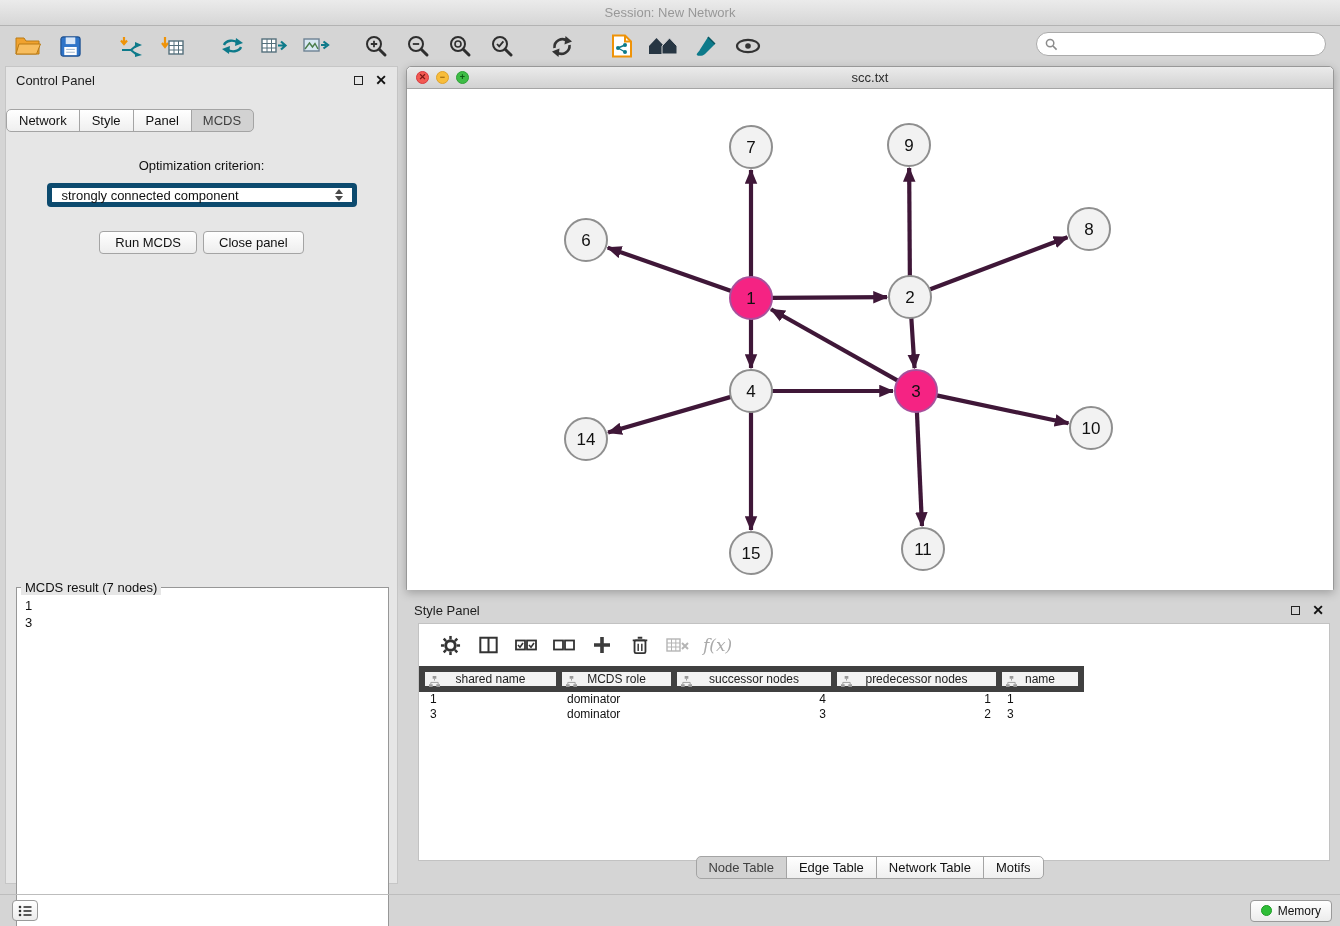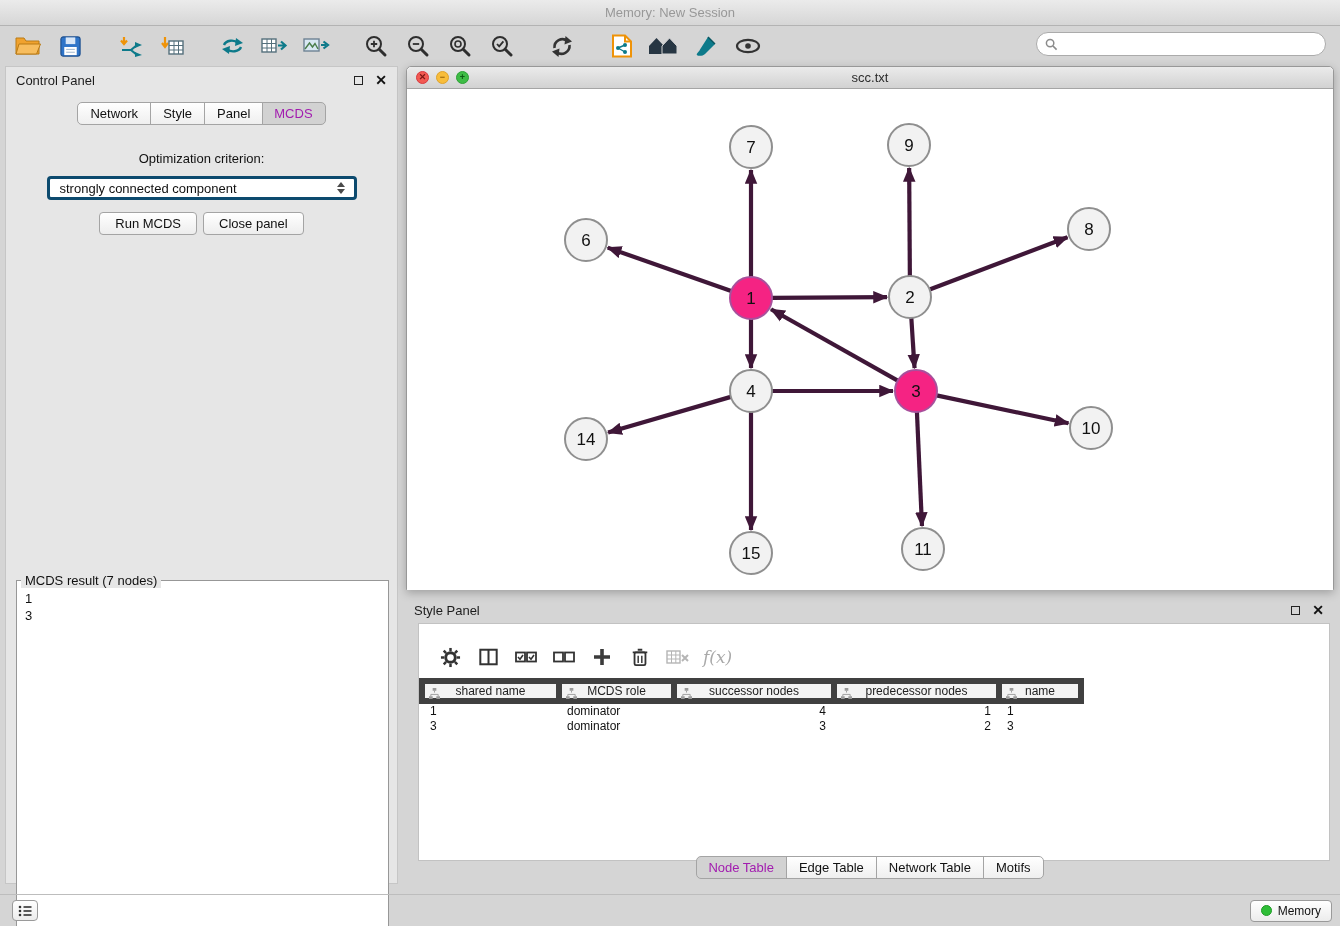--- a/index.html
+++ b/index.html
@@ -21,73 +21,73 @@
   .panel-head{height:26px;display:flex;align-items:center;padding:0 10px;}
   .panel-head .ptitle{font-size:13px;color:#1c1c1c;flex:1;}
   .float-icon{width:9px;height:9px;border:1.5px solid #222;display:inline-block;margin-right:12px;}
   .close-x{font-size:14px;font-weight:bold;color:#111;line-height:1;}
 
   
   .seg{display:inline-flex;}
   .seg .tab{border:1px solid #a4a4a4;background:linear-gradient(#ffffff,#efefef);padding:3px 12px;font-size:13px;margin-left:-1px;color:#111;white-space:nowrap;}
   .seg .tab:first-child{border-radius:5px 0 0 5px;margin-left:0;}
   .seg .tab:last-child{border-radius:0 5px 5px 0;}
-  .seg .tab.active{background:#d2d2d2;color:#a21caf;padding-left:11px;}
+  .seg .tab.active{background:#d2d2d2;color:#404040;padding-left:11px;}
 
   
   .control-panel{position:absolute;left:5px;top:66px;width:393px;height:818px;background:#e6e6e6;border:1px solid #c6c6c6;}
-  .cp-tabs{display:flex;justify-content:center;margin-top:9px;}
+  .cp-tabs{display:flex;margin-top:16px;}
   .cp-body{position:relative;height:100%;}
   .opt-label{text-align:center;margin-top:26px;font-size:13px;}
-  .combo{width:310px;height:24px;margin:10px auto 0;background:#fff;border:3px solid #0c4a6e;border-radius:4px;display:flex;align-items:center;}
+  .combo{width:310px;height:24px;margin:10px auto 0;background:#fff;border:5px solid #0c4a6e;border-radius:4px;display:flex;align-items:center;}
   .combo .combo-value{flex:1;padding-left:10px;font-size:13px;white-space:nowrap;overflow:hidden;}
   .combo-arrows{width:16px;display:flex;flex-direction:column;align-items:center;gap:2px;margin-right:5px;}
   .tri-up{width:0;height:0;border-left:4px solid transparent;border-right:4px solid transparent;border-bottom:5px solid #4a4a4a;}
   .tri-down{width:0;height:0;border-left:4px solid transparent;border-right:4px solid transparent;border-top:5px solid #4a4a4a;}
-  .cp-buttons{display:flex;justify-content:center;gap:6px;margin-top:12px;}
+  .cp-buttons{display:flex;justify-content:center;gap:6px;margin-top:24px;}
   .push-btn{border:1px solid #a4a4a4;border-radius:4px;background:linear-gradient(#ffffff,#ededed);padding:3px 15px;font-size:13px;color:#111;}
   .result-box{position:absolute;left:10px;top:422px;width:373px;height:378px;border:1px solid #979797;background:#fff;}
   .result-box legend{font-size:13px;padding:0 4px;margin-left:4px;background:#e6e6e6;}
   .result-items{padding:2px 8px;font-size:13px;line-height:17px;}
 
   
   .net-window{position:absolute;left:406px;top:66px;width:928px;height:524px;background:#fff;border:1px solid #989898;border-radius:5px 5px 0 0;box-shadow:0 3px 10px rgba(0,0,0,.25);}
   .net-titlebar{height:22px;background:linear-gradient(#ebebeb,#d2d2d2);border-bottom:1px solid #a5a5a5;border-radius:5px 5px 0 0;display:flex;align-items:center;position:relative;}
   .net-titlebar .wtitle{position:absolute;left:0;right:0;text-align:center;font-size:13px;color:#2c2c2c;}
   .lights{display:flex;gap:7px;margin-left:9px;z-index:2;}
   .light{width:13px;height:13px;border-radius:50%;display:flex;align-items:center;justify-content:center;font-size:9px;font-weight:bold;line-height:1;}
   .light.red{background:#f25a52;border:1px solid #d8383f;color:#7c1512;}
   .light.yellow{background:#f8bd3b;border:1px solid #dfa32c;color:#92600a;}
   .light.green{background:#3ebc45;border:1px solid #2da135;color:#0d5c13;}
   .net-canvas{width:926px;height:501px;display:block;background:#fff;}
 
   
   .table-panel{position:absolute;left:406px;top:597px;width:928px;height:291px;}
   .tp-inner{position:absolute;left:12px;right:4px;top:26px;height:238px;background:#fff;border:1px solid #c2c2c2;}
-  .tp-toolbar{height:42px;display:flex;align-items:center;gap:12px;padding-left:18px;margin-top:12px;}
+  .tp-toolbar{height:42px;display:flex;align-items:center;gap:12px;padding-left:18px;}
   .ticon{display:flex;align-items:center;justify-content:center;width:26px;height:26px;}
   .fx{font-family:"DejaVu Serif",serif;font-style:italic;font-size:17px;color:#a9a9a9;}
   table.node-table{border-collapse:collapse;width:100%;table-layout:fixed;font-size:12px;}
   table.node-table th{background:#f3f3f3;border:6px solid #404040;height:18px;font-weight:normal;font-size:12px;position:relative;text-align:center;color:#222;}
   table.node-table th .hicon{position:absolute;left:4px;top:4px;}
   table.node-table th.blank{background:transparent;border:none;}
   table.node-table td{height:16px;padding:0 8px;color:#111;overflow:hidden;white-space:nowrap;}
   .tp-tabs{position:absolute;left:0;right:0;top:259px;display:flex;justify-content:center;}
 
   
   .statusbar{position:absolute;left:0;bottom:0;width:1340px;height:32px;border-top:1px solid #bdbdbd;display:flex;align-items:center;}
   .sb-left{margin-left:12px;width:26px;height:21px;border:1px solid #9a9a9a;border-radius:4px;background:linear-gradient(#fff,#ececec);display:flex;align-items:center;justify-content:center;}
   .memory-btn{margin-left:auto;margin-right:8px;height:22px;border:1px solid #9a9a9a;border-radius:4px;background:linear-gradient(#fff,#ececec);display:flex;align-items:center;gap:6px;padding:0 10px;font-size:12px;}
   .mem-dot{width:11px;height:11px;border-radius:50%;background:#2fbe37;border:1px solid #1f9a27;}
 </style>
 </head>
 <body>
 
 <div class="titlebar">
-  <span class="title">Memory: New Session</span>
+  <span class="title">Session: New Network</span>
 </div>
 
 <div class="toolbar">
   <div class="grp">
     <span class="tbtn">
       <svg width="26" height="22" viewBox="0 0 26 22">
         <path d="M1,3 L9,3 L11,6 L24,6 L24,19 L1,19 Z" fill="#f0a22e" stroke="#b97a14" stroke-width="1"></path>
         <path d="M4,9 L25.5,9 L21.5,19 L1,19 Z" fill="#f7bd5e" stroke="#b97a14" stroke-width="1"></path>
       </svg>
     </span>

